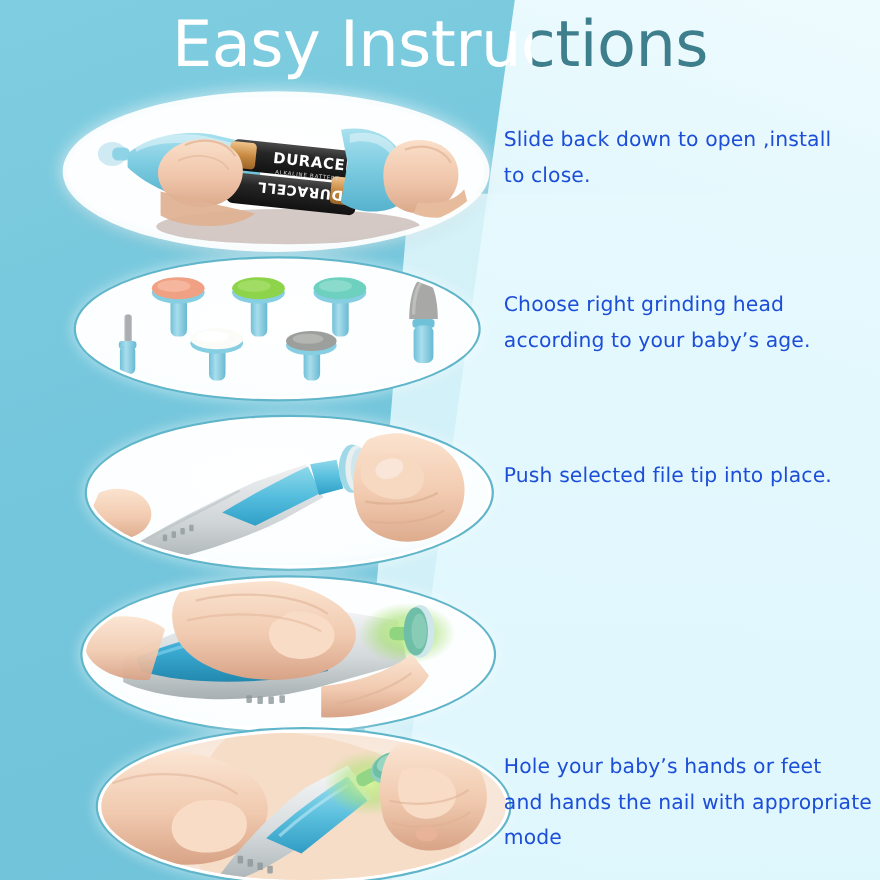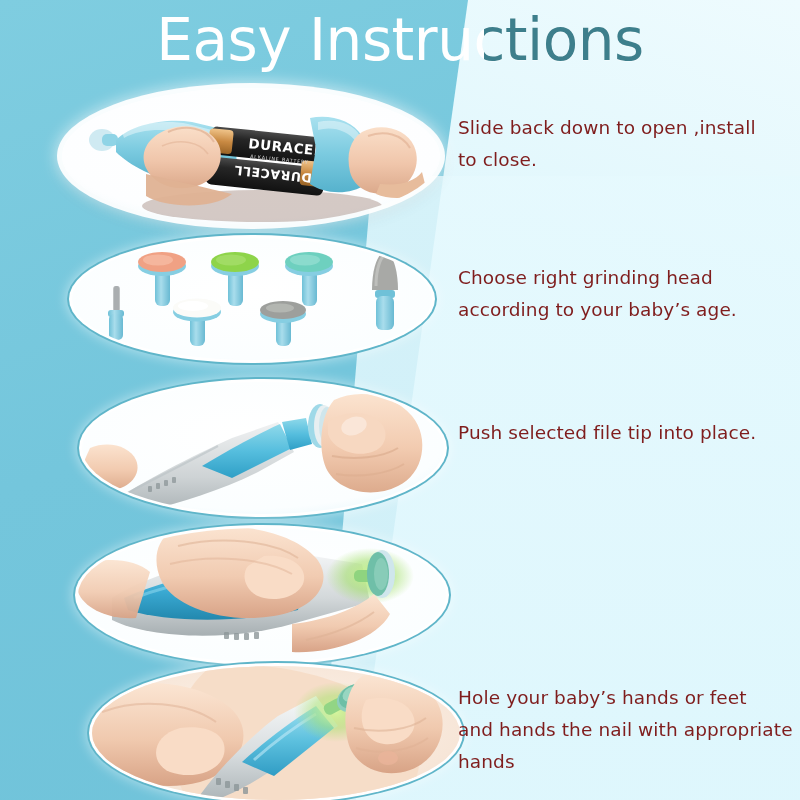--- a/index.html
+++ b/index.html
@@ -59,21 +59,21 @@
     background:#ffffff;
   }
   .photo.ring{
     box-shadow:0 0 0 3px #ffffff,
                0 0 0 5px #5fb5c9,
                0 0 12px 6px rgba(255,255,255,.45);
   }
   .photo svg{display:block;width:100%;height:100%;}
   .caption{
     position:absolute;
-    color:#7f1d1d;
+    color:#1d4ed8;
     font-family:"DejaVu Sans", sans-serif;
     font-size:18.5px;
     line-height:32px;
     font-weight:400;
     letter-spacing:.1px;
   }
   .caption div{white-space:nowrap;}
 </style>
 </head>
 <body>
@@ -416,17 +416,17 @@
         <path d="M270 10 C300 2 334 14 346 38 C358 62 346 94 318 104 C290 114 262 100 256 76 C250 50 254 22 270 10 Z" fill="url(#skin5)"></path>
         <path d="M274 34 C296 28 318 36 322 52 C326 68 310 80 292 78 C272 76 264 52 274 34 Z" fill="#f9dcc6"></path>
         <path d="M262 62 C288 68 318 64 334 52" stroke="#ddb093" stroke-width="2" fill="none" opacity=".55"></path>
         <path d="M264 82 C290 90 320 84 336 72" stroke="#ddb093" stroke-width="2" fill="none" opacity=".45"></path>
         <ellipse cx="296" cy="92" rx="10" ry="7" fill="#eab49a" opacity=".8"></ellipse>
       </svg>
     </div>
     <div class="caption" style="left:458px;top:682px;">
       <div>Hole your baby’s hands or feet</div>
       <div>and hands the nail with appropriate</div>
-      <div>hands</div>
+      <div>mode</div>
     </div>
   </div>
 
 </div>
 
 </body></html>

